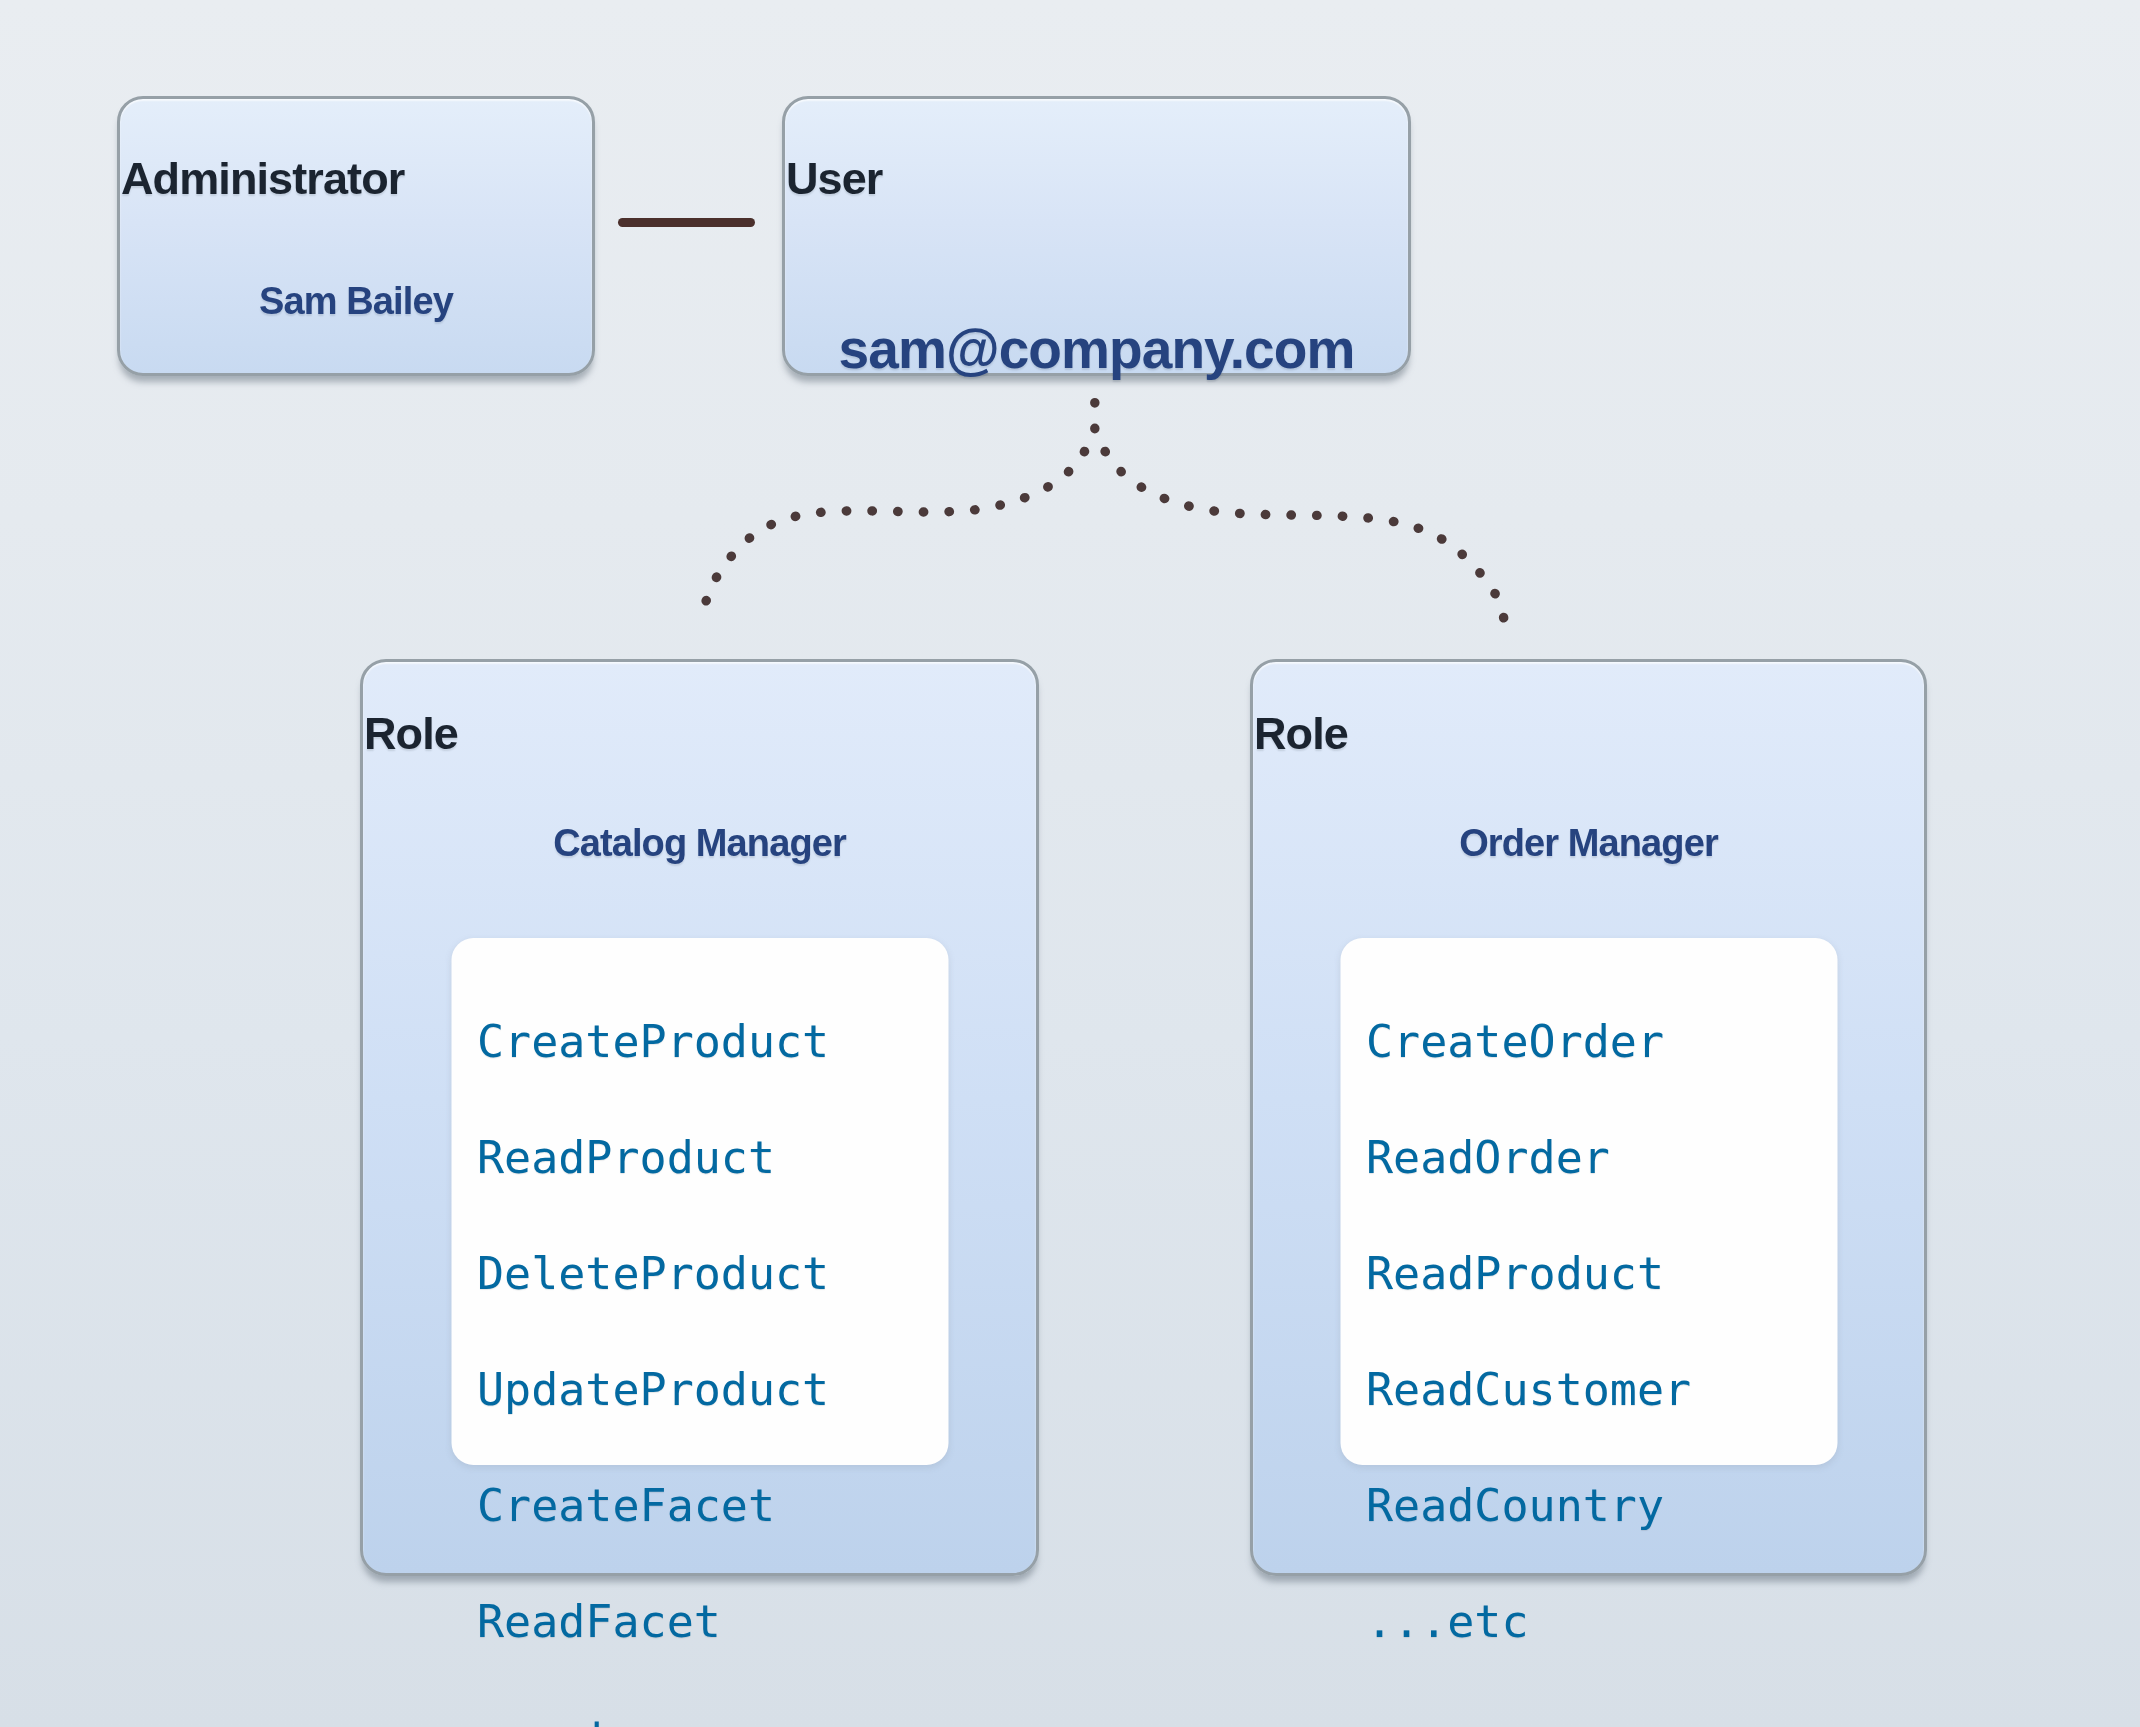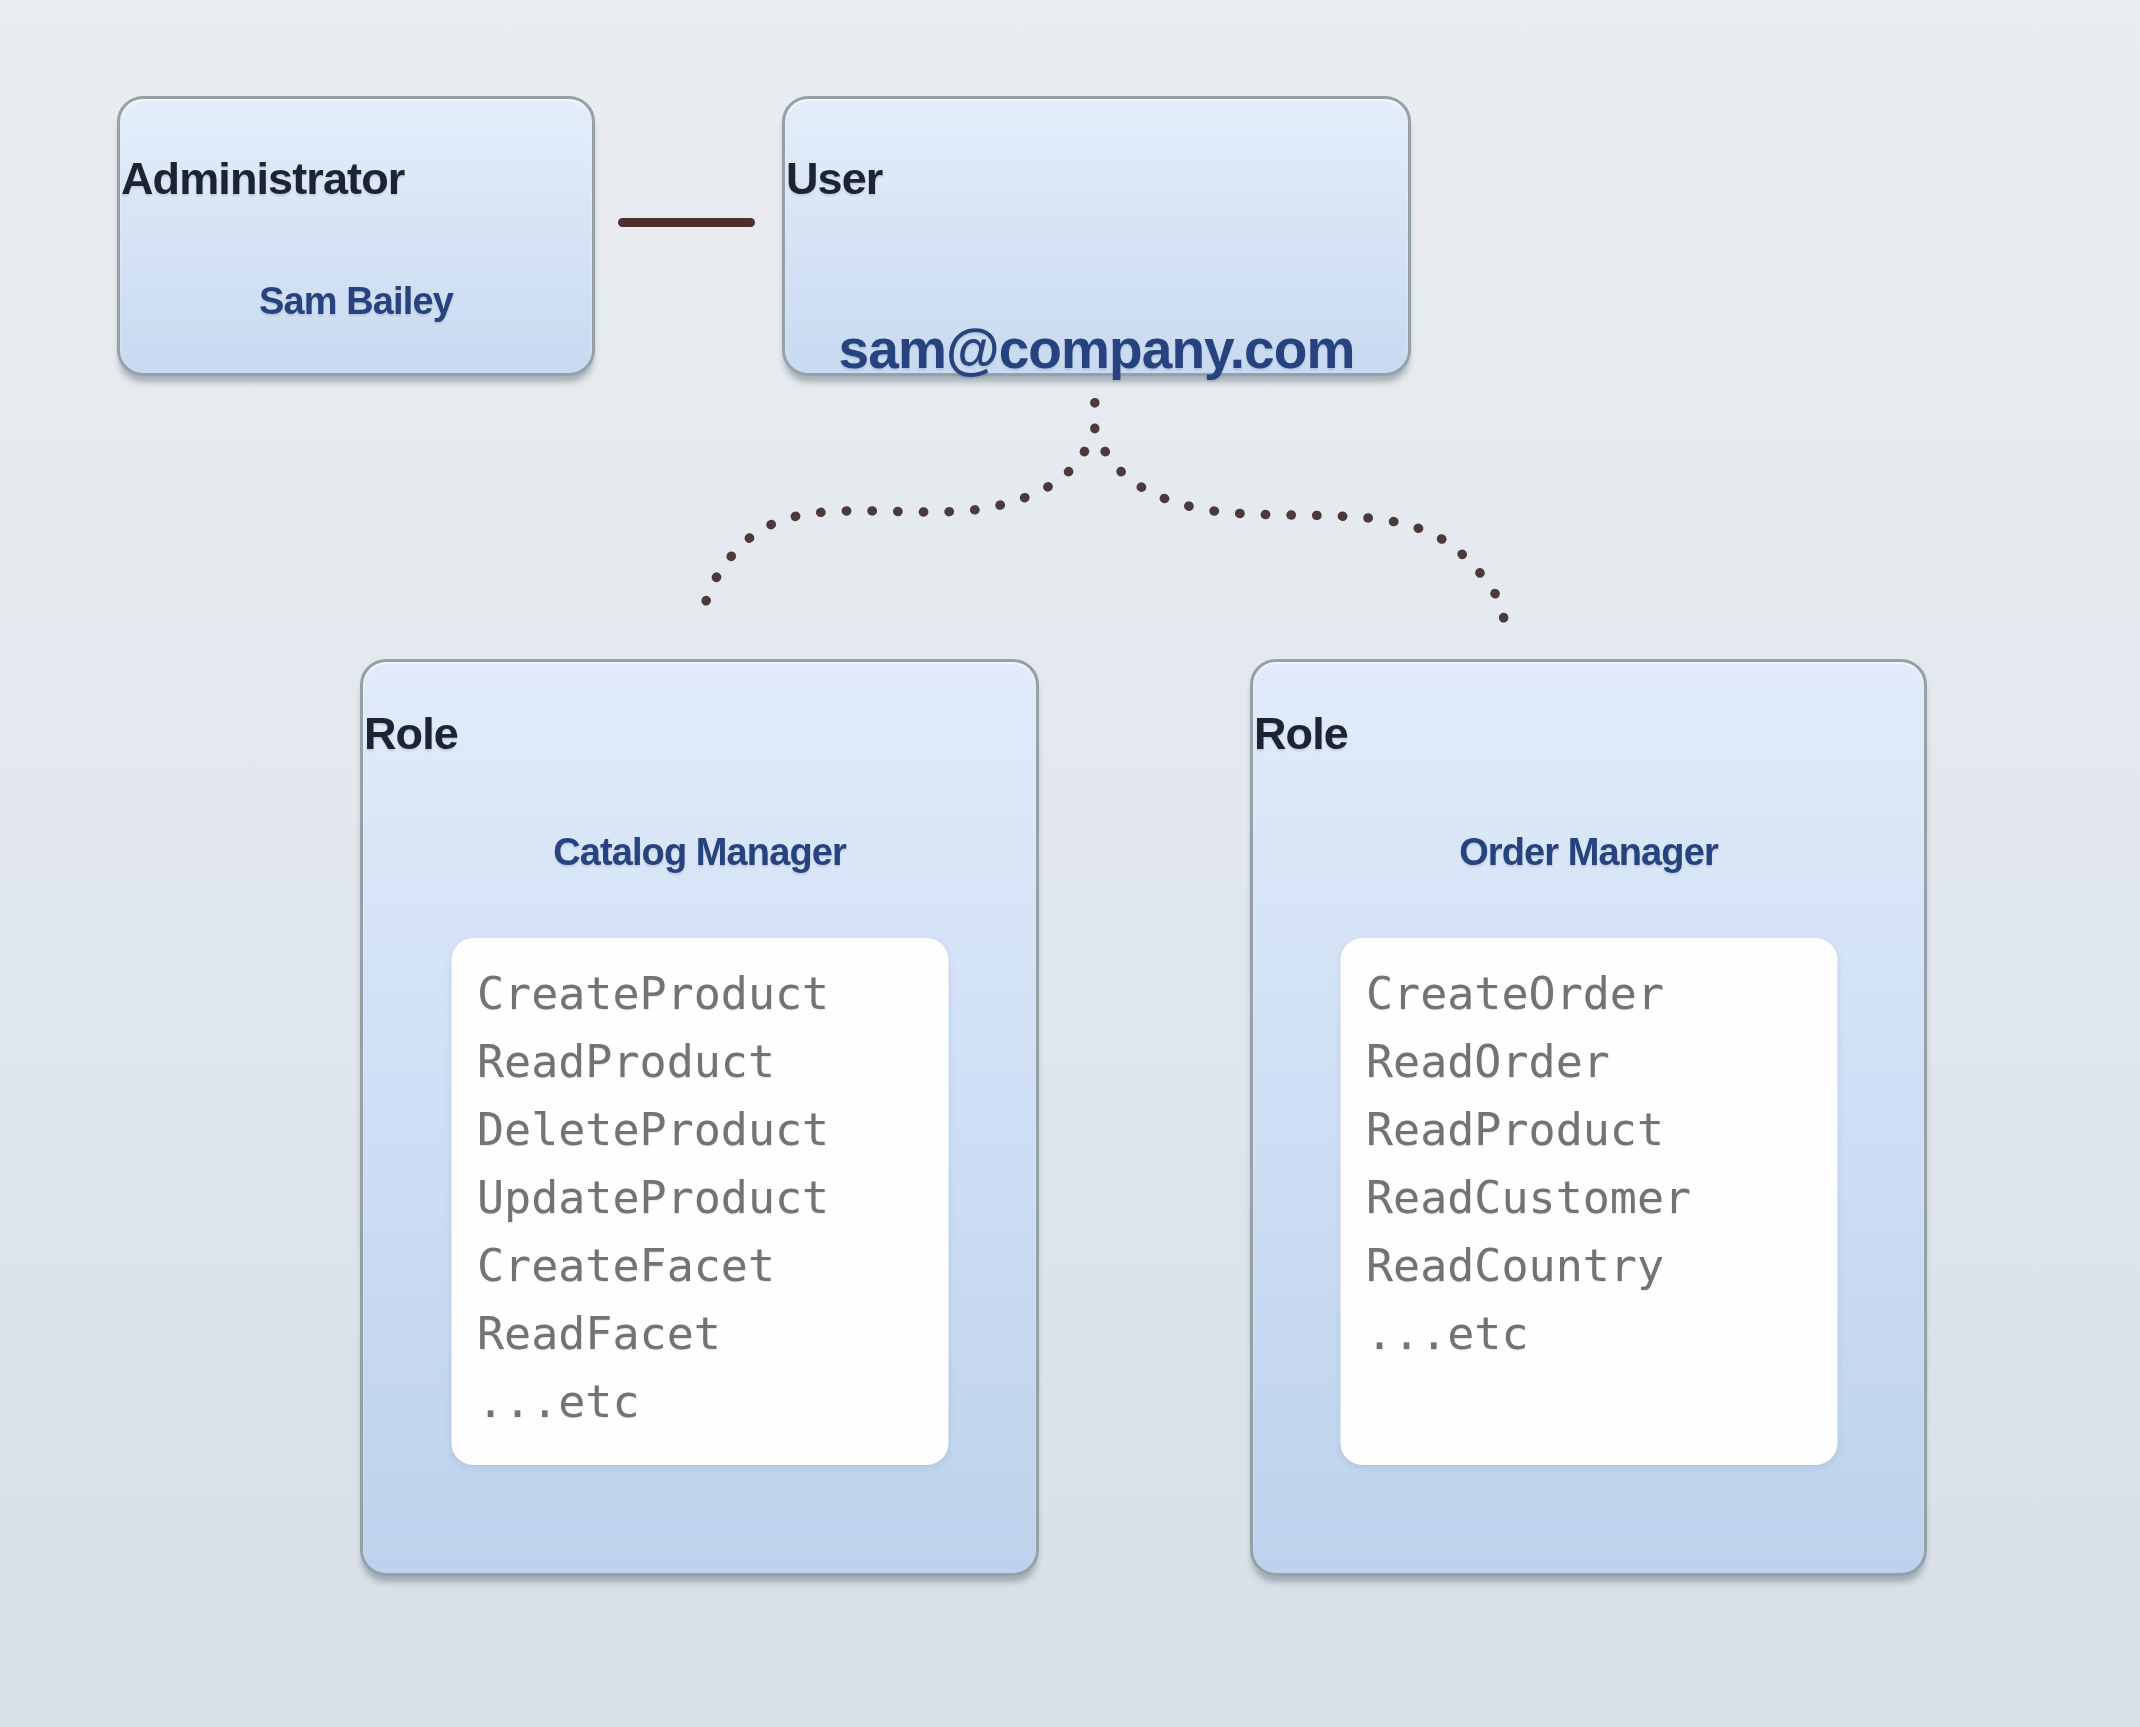--- a/index.html
+++ b/index.html
@@ -28,33 +28,33 @@
   }
   .card-sub{
     position:absolute;left:0;width:100%;text-align:center;
     font-weight:bold;font-size:38px;line-height:63px;color:#26437f;
     letter-spacing:-0.9px;text-shadow:0 1.7px 1.7px rgba(20,30,60,.12);
   }
   .email{font-size:55px;margin-top:48px;}
   .top-title{top:51px;}
   .top-sub{top:171px;}
   .role-title{top:43px;}
-  .role-sub{top:159px;}
+  .role-sub{top:150px;}
 
   .perm-panel{
     position:absolute;left:50%;transform:translateX(-50%);
     top:276px;width:497px;height:527px;
     background:#fefefe;border-radius:22px;
     box-shadow:0 2.6px 6.8px rgba(120,132,148,.18);
     padding:22px 0 0 26px;box-sizing:border-box;
   }
   .perm{
     font-family:"DejaVu Sans Mono",monospace;
-    font-size:45px;line-height:68px;color:#737373;
-    white-space:pre;text-shadow:0 0.9px 0.9px rgba(90,95,100,.15);
+    font-size:45px;line-height:68px;color:#0369a1;
+    white-space:pre;text-shadow:0 0.9px 0.9px rgba(90,95,100,.15);margin-top:48px;
   }
 
   .connector-line{
     position:absolute;left:618px;top:218px;width:137px;height:9.4px;
     background:#4b302c;border-radius:5.1px;
   }
   svg.overlay{position:absolute;left:0;top:0;}
 </style>
 </head>
 <body>

